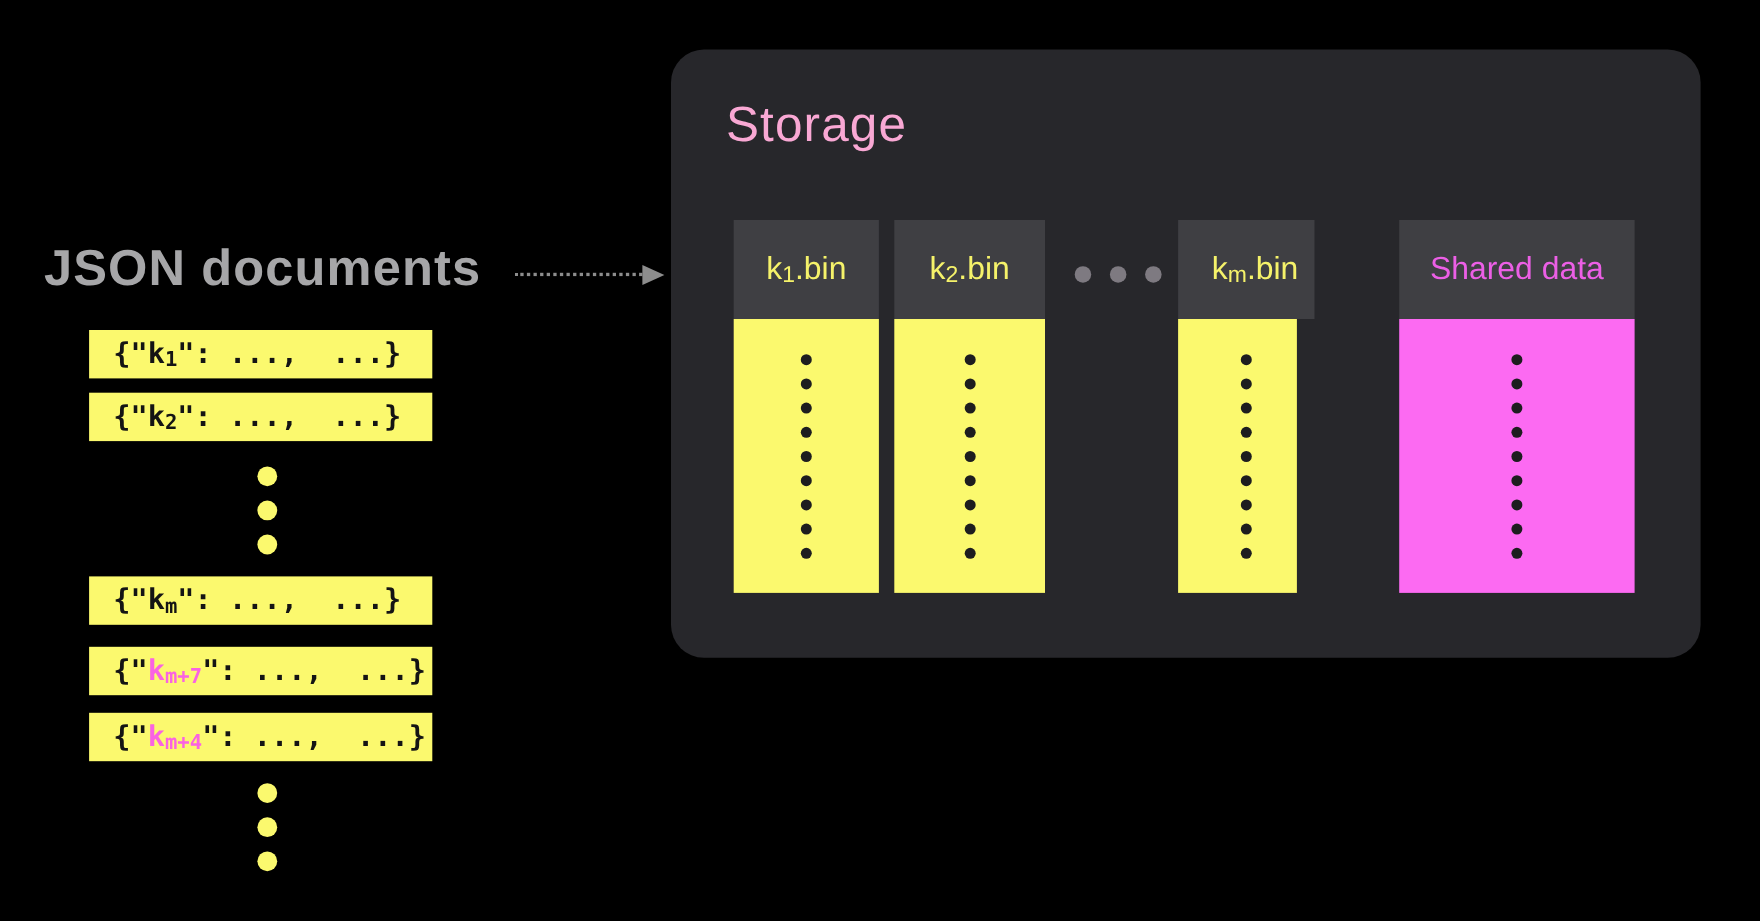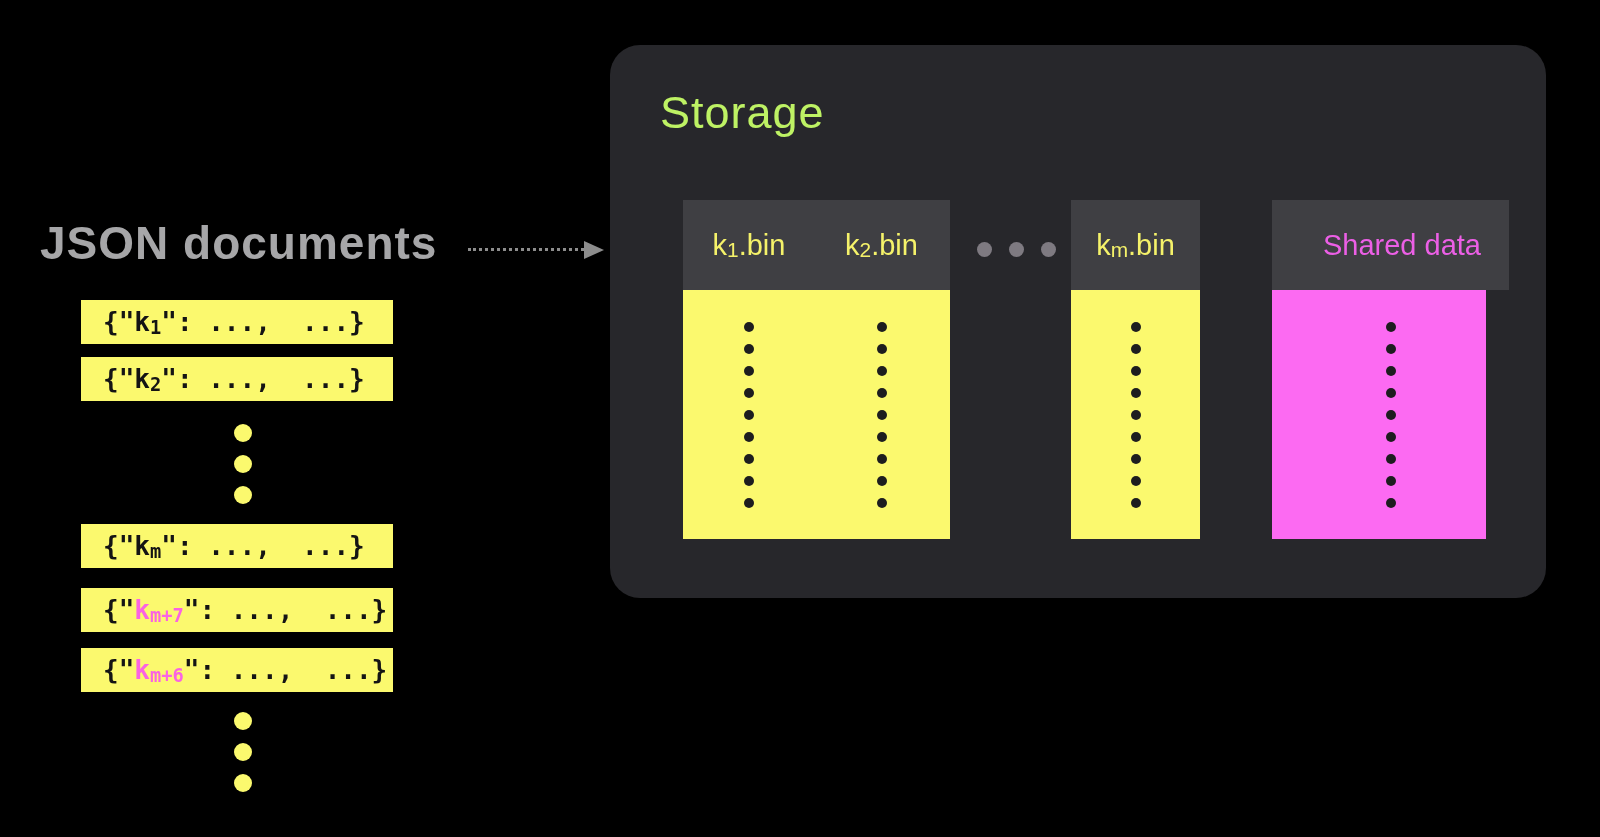--- a/index.html
+++ b/index.html
@@ -32,44 +32,44 @@
     border-top:9px solid transparent;border-bottom:9px solid transparent;
     border-left:20px solid #8d8d8d;
   }
   
   .storage{
     position:absolute;left:610px;top:45px;width:936px;height:553px;
     background:#27272b;border-radius:30px;
   }
   .storage-title{
     position:absolute;left:50px;top:42px;
-    font-size:45px;letter-spacing:1px;color:#bef264;font-weight:400;white-space:pre;text-align:right;
+    font-size:45px;letter-spacing:1px;color:#f9a8d4;font-weight:400;white-space:pre;text-align:right;
   }
   .col-header{
     position:absolute;top:155px;height:90px;background:#3f3f43;
     display:flex;align-items:center;justify-content:center;
   }
   .col-header .hdr-text{
     font-size:29px;color:#f5f26a;font-weight:400;white-space:pre;
   }
   .col-header .hdr-text.shared{color:#ec5fe6;}
   .col-body{
     position:absolute;top:245px;height:249px;background:#fbf96e;
     display:flex;flex-direction:column;align-items:center;padding-top:32px;
     box-sizing:border-box;gap:12px;
   }
   .col-body.magenta{background:#fc6af2;}
   .col-body .dot{width:10px;height:10px;border-radius:50%;background:#1d1d1f;flex:none;}
   .h-dots{position:absolute;left:367px;top:197px;display:flex;gap:17px;}
   .h-dots .dot{width:15px;height:15px;border-radius:50%;background:#7e7a81;}
   
-  .c1{left:57px;width:132px;margin-left:16px;}
+  .c1{left:57px;width:132px;}
   .c2{left:203px;width:137px;}
-  .c3{left:461px;width:129px;}
-  .c4{left:662px;width:214px;padding-left:23px;}
+  .c3{left:461px;width:108px;padding-left:16px;}
+  .c4{left:662px;width:214px;}
 </style>
 </head>
 <body>
 
 <div class="canvas">
 
   <div class="json-title">JSON documents</div>
 
   <div class="doc-row" style="top:300px">
     <span class="doc-text"><span>{"</span><span>k</span><span class="sb">1</span><span>": ...,  ...}</span></span>
@@ -87,21 +87,21 @@
 
   <div class="doc-row" style="top:524px">
     <span class="doc-text"><span>{"</span><span>k</span><span class="sb">m</span><span>": ...,  ...}</span></span>
   </div>
 
   <div class="doc-row" style="top:588px">
     <span class="doc-text"><span>{"</span><span class="pink">k</span><span class="sb pink">m+7</span><span>": ...,  ...}</span></span>
   </div>
 
   <div class="doc-row" style="top:648px">
-    <span class="doc-text"><span>{"</span><span class="pink">k</span><span class="sb pink">m+6</span><span>": ...,  ...}</span></span>
+    <span class="doc-text"><span>{"</span><span class="pink">k</span><span class="sb pink">m+4</span><span>": ...,  ...}</span></span>
   </div>
 
   <div class="v-dots" style="left:234px;top:712px">
     <span class="dot"></span>
     <span class="dot"></span>
     <span class="dot"></span>
   </div>
 
   <div class="arrow-line"></div>
   <div class="arrow-head"></div>

